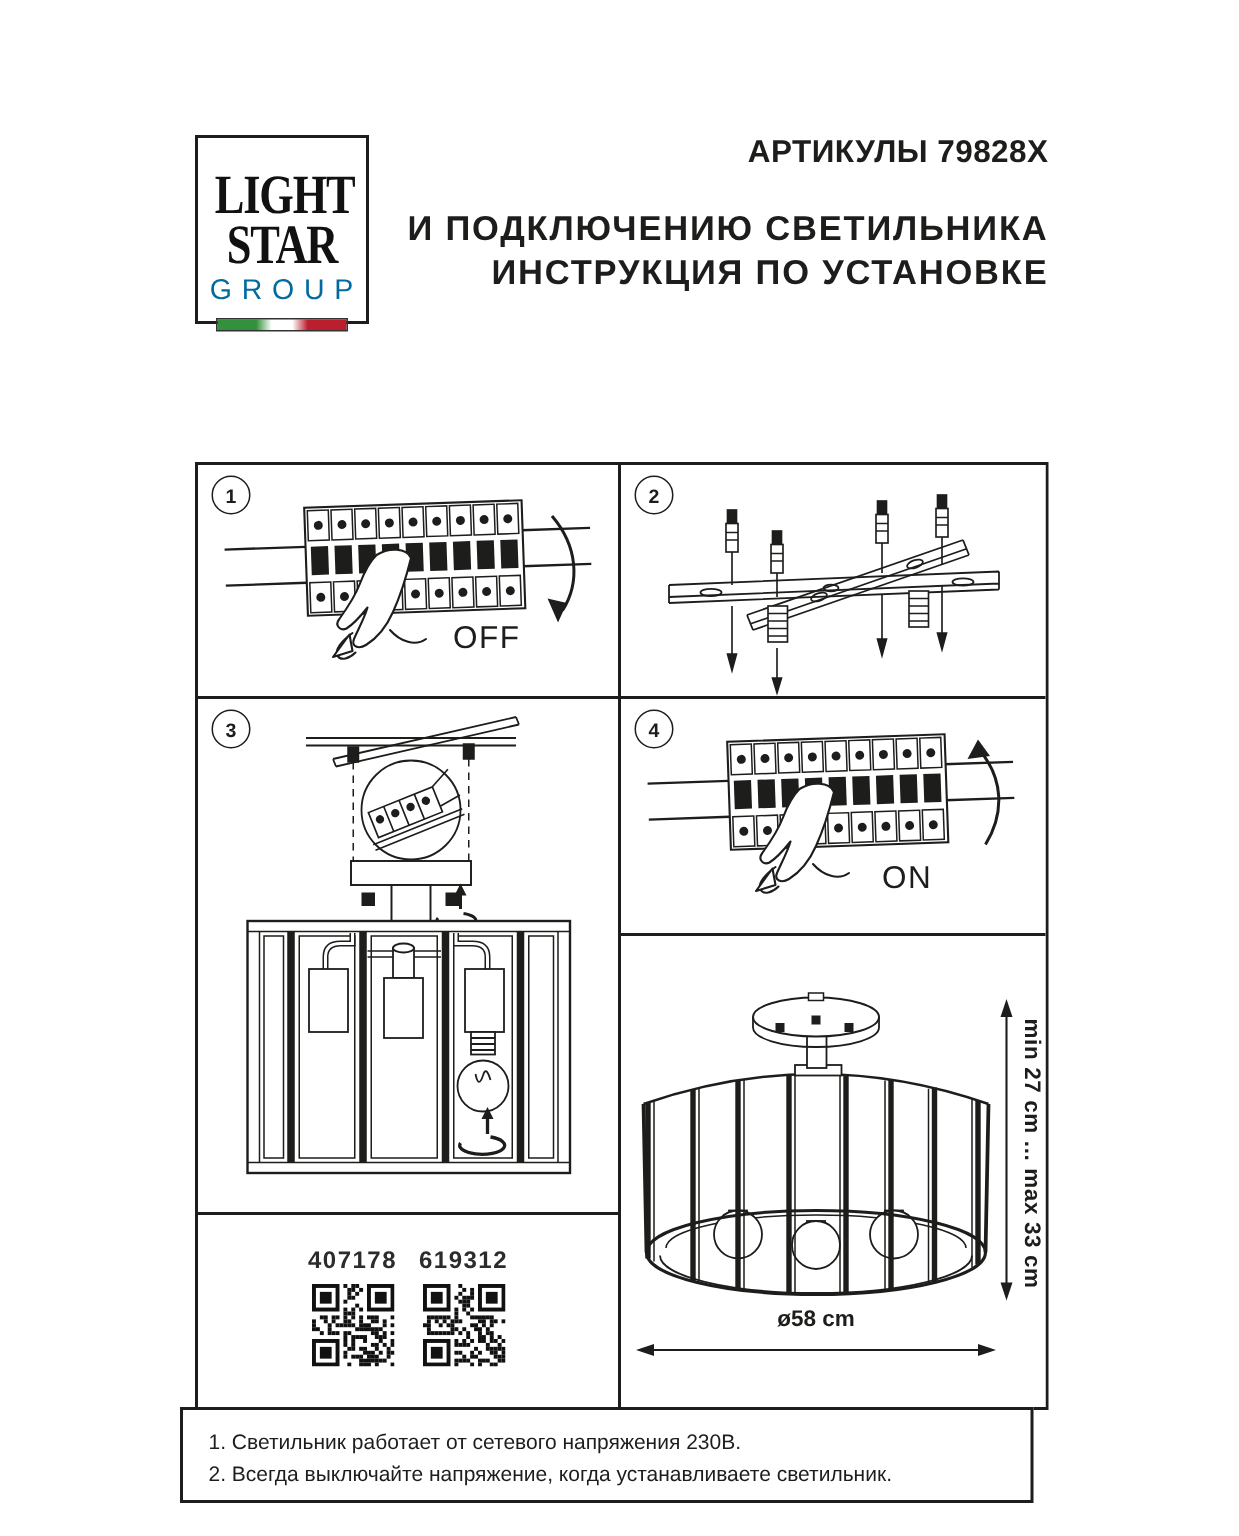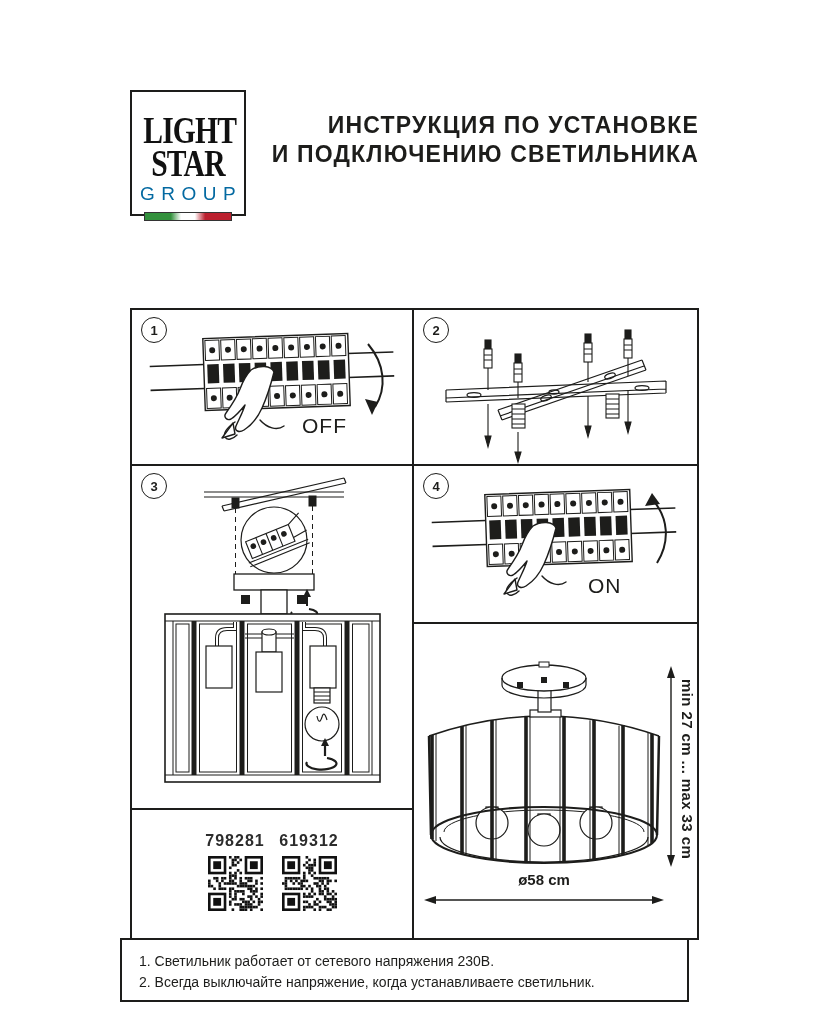--- a/index.html
+++ b/index.html
@@ -76,23 +76,24 @@
 <div class="page">
 
   <div class="logo-box">
     <div class="logo-word">LIGHT</div>
     <div class="logo-word">STAR</div>
     <div class="logo-group">GROUP</div>
     <div class="logo-flag" style="background: linear-gradient(90deg, rgb(51, 145, 61) 0%, rgb(51, 145, 61) 30%, rgb(255, 255, 255) 42%, rgb(255, 255, 255) 58%, rgb(187, 31, 46) 70%, rgb(187, 31, 46) 100%);"></div>
   </div>
 
   <div class="title-block">
+    <div class="hdr-line">АРТИКУЛЫ 79828X</div>
     <div class="hdr-gap"></div>
+    <div class="hdr-instr">И ПОДКЛЮЧЕНИЮ СВЕТИЛЬНИКА</div>
     <div class="hdr-instr">ИНСТРУКЦИЯ ПО УСТАНОВКЕ</div>
-    <div class="hdr-instr">И ПОДКЛЮЧЕНИЮ СВЕТИЛЬНИКА</div>
   </div>
 
   <div class="grid">
 
     <div class="panel p1">
       <div class="badge">1</div>
       <span class="switch-label lab-off">OFF</span>
       <svg class="diagram" width="280" height="154" viewBox="0 0 280 154">
         <defs>
           <g id="cellT">
@@ -356,21 +357,21 @@
 
         <path d="M16,276 H244" stroke="#1d1d1b" stroke-width="1.4"></path>
         <polygon points="10,276 22,272 22,280" fill="#1d1d1b"></polygon>
         <polygon points="250,276 238,272 238,280" fill="#1d1d1b"></polygon>
       </svg>
     </div>
 
     <div class="panel p6">
       <div class="qr-wrap">
         <div class="qr-col">
-          <div class="qr-label">798281</div>
+          <div class="qr-label">407178</div>
           <div class="qr-box">
               <svg width="55" height="55" viewBox="0 0 54.6 54.6" xmlns="http://www.w3.org/2000/svg">
                 <rect x="0" y="0" width="18.2" height="18.2" fill="#111"></rect>
                 <rect x="2.6" y="2.6" width="13" height="13" fill="#fff"></rect>
                 <rect x="5.2" y="5.2" width="7.800000000000001" height="7.800000000000001" fill="#111"></rect>
                 <rect x="36.4" y="0" width="18.2" height="18.2" fill="#111"></rect>
                 <rect x="39" y="2.6" width="13" height="13" fill="#fff"></rect>
                 <rect x="41.6" y="5.2" width="7.800000000000001" height="7.800000000000001" fill="#111"></rect>
                 <rect x="0" y="36.4" width="18.2" height="18.2" fill="#111"></rect>
                 <rect x="2.6" y="39" width="13" height="13" fill="#fff"></rect>

